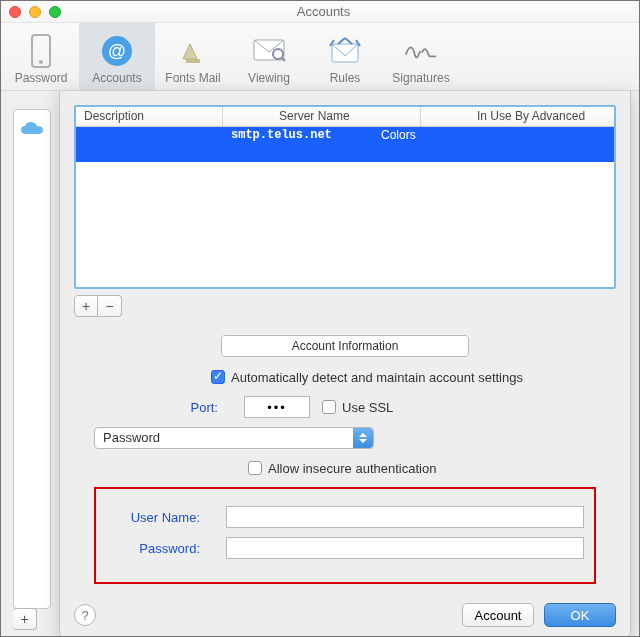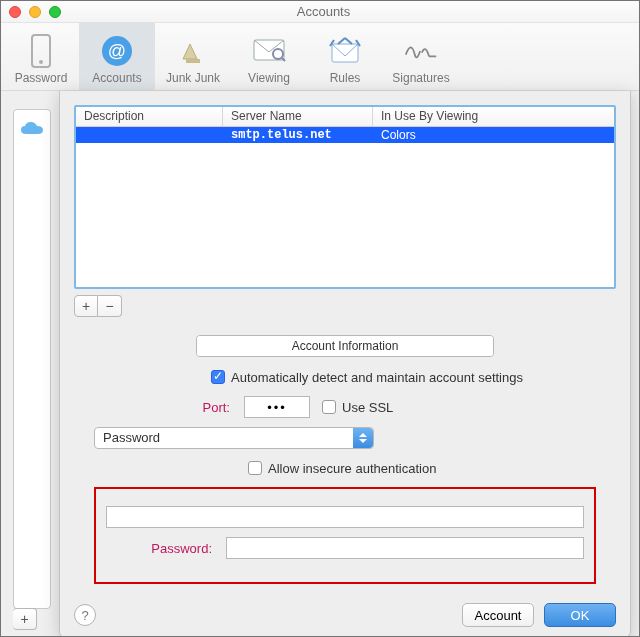--- a/index.html
+++ b/index.html
@@ -14,39 +14,39 @@
   .title { flex:1; text-align:center; color:#6e6e6e; font-size:13px; margin-left:-45px;}
   .toolbar { height:68px; display:flex; padding:0 2px; background:linear-gradient(#fafafa,#f0f0f0); border-bottom:1px solid #d9d9d9; }
   .tb-item { width:76px; display:flex; flex-direction:column; align-items:center; justify-content:flex-end; padding-bottom:5px; gap:3px; color:#777; font-size:12px; }
   .tb-item.selected { background:#dde2e6; }
   .tb-icon { width:34px; height:34px; display:flex; align-items:center; justify-content:center; }
   .content { position:relative; height:547px; background:#efefef; }
   .sidebar { position:absolute; left:12px; top:18px; width:38px; height:500px; background:#fff; border:1px solid #c8c8c8; border-radius:4px;}
   .sb-icon { margin:10px 6px; width:24px; height:18px; }
   .sheet { position:absolute; left:58px; top:0; right:8px; bottom:0; background:#eeeeee; border-left:1px solid #c4c4c4; border-right:1px solid #c4c4c4; border-bottom:1px solid #c4c4c4; border-bottom-left-radius:6px; border-bottom-right-radius:6px; box-shadow:0 4px 18px rgba(0,0,0,.18); padding:14px 14px 10px 14px;}
   .table-wrap { border:2px solid #7fb9e6; border-radius:2px; background:#fff;}
-  .thead { display:flex; height:20px; background:linear-gradient(#ffffff,#f4f4f4); border-bottom:1px solid #cfcfcf; font-size:12px; color:#4a4a4a; }
+  .thead { display:flex; height:20px; background:linear-gradient(#ffffff,#f4f4f4); border-bottom:1px solid #cfcfcf; font-size:12px; color:#4a4a4a;gap:48px; }
   .th { padding:2px 8px; border-right:1px solid #d7d7d7; }
   .th:last-child{border-right:none;}
   .tbody { height:160px; overflow:auto; }
-  .trow { display:flex; height:16px; font-size:12px; }
+  .trow { display:flex; height:35px; font-size:12px; }
   .trow.sel { background:#1a60ff; color:#fff; }
   .td { padding:1px 8px; white-space:nowrap; overflow:hidden; }
   .col1{width:147px;} .col2{width:150px;} .col3{flex:1;}
   .td.col2{ font-family:"Menlo","Courier New",monospace; font-weight:bold;}
   .addrem { margin-top:6px; display:flex; }
   .sqbtn { width:24px; height:22px; background:linear-gradient(#ffffff,#f2f2f2); border:1px solid #b8b8b8; display:flex; align-items:center; justify-content:center; font-size:14px; color:#555; }
   .sqbtn:first-child{border-top-left-radius:4px;border-bottom-left-radius:4px;}
   .sqbtn:last-child{border-top-right-radius:4px;border-bottom-right-radius:4px;border-left:none;}
-  .segmented { margin:18px auto 10px; width:298px; display:flex; border:1px solid #b8b8b8; border-radius:4px; overflow:hidden; font-size:12px;}
+  .segmented { margin:18px auto 10px; width:248px; display:flex; border:1px solid #b8b8b8; border-radius:4px; overflow:hidden; font-size:12px;}
   .seg { flex:1; text-align:center; padding:3px 4px; background:#fff;}
   .seg.active { background:linear-gradient(#6fb2f2,#3b8de2); color:#fff;}
   .form { padding:0 20px; }
   .row { display:flex; align-items:center; margin:9px 0; }
-  .lbl { width:150px; text-align:right; padding-right:14px; color:#be185d; font-size:13px;}
+  .lbl { width:150px; text-align:right; padding-right:26px; color:#1d4ed8; font-size:13px;}
   .ck { width:14px; height:14px; appearance:none; border:1px solid #9a9a9a; border-radius:3px; margin-right:6px; background:#fff; position:relative; flex-shrink:0;}
   .ck:checked { background:#3b82f6; border-color:#2563eb;}
   .ck:checked::after{content:"✓"; position:absolute; left:1px; top:-2px; color:#fff; font-size:12px;}
   .textin { height:22px; border:1px solid #b8b8b8; background:#fff; padding:2px 6px; font-size:13px;}
   .portin { width:66px; text-align:center; letter-spacing:2px;}
   .select { position:relative; height:22px; background:#fff; border:1px solid #b8b8b8; border-radius:4px; padding:2px 24px 2px 8px; font-size:13px; width:280px; }
   .select .arrow { position:absolute; right:0; top:0; width:20px; height:100%; background:linear-gradient(#6fb2f2,#3b8de2); border-top-right-radius:4px; border-bottom-right-radius:4px; display:flex; flex-direction:column; align-items:center; justify-content:center;}
   .select .arrow::before{content:""; border-left:4px solid transparent; border-right:4px solid transparent; border-bottom:4px solid #fff; margin-bottom:2px;}
   .select .arrow::after{content:""; border-left:4px solid transparent; border-right:4px solid transparent; border-top:4px solid #fff;}
   .redbox { border:2px solid #d40000; padding:8px 10px 14px; margin-top:4px;}
@@ -90,21 +90,21 @@
       </div>
       <span>Accounts</span>
     </div>
     <div class="tb-item">
       <div class="tb-icon">
         <svg width="32" height="32" viewBox="0 0 32 32">
             <path d="M6 24 L13 9 L20 24 Z" fill="#d8cfa6" stroke="#b9ad80"></path>
             <rect x="9" y="24" width="14" height="4" fill="#c9bd8f"></rect>
           </svg>
       </div>
-      <span>Junk Junk</span>
+      <span>Fonts Mail</span>
     </div>
     <div class="tb-item">
       <div class="tb-icon">
         <svg width="34" height="30" viewBox="0 0 34 30">
             <rect x="2" y="4" width="30" height="20" rx="2" fill="#fff" stroke="#9aa"></rect>
             <path d="M2 4 L17 16 L32 4" fill="none" stroke="#9aa"></path>
             <circle cx="26" cy="18" r="5" fill="none" stroke="#88a" stroke-width="2"></circle>
             <line x1="30" y1="22" x2="33" y2="25" stroke="#88a" stroke-width="2"></line>
           </svg>
       </div>
@@ -135,21 +135,21 @@
       <svg class="sb-icon" viewBox="0 0 24 18">
           <path d="M6 14 Q1 14 1 10 Q1 6 5 6 Q6 2 11 2 Q15 2 17 6 Q23 6 23 10 Q23 14 18 14 Z" fill="#67b6ef"></path>
         </svg>
     </div>
 
     <div class="sheet">
       <div class="table-wrap">
         <div class="thead">
           <div class="th col1">Description</div>
           <div class="th col2">Server Name</div>
-          <div class="th col3">In Use By Viewing</div>
+          <div class="th col3">In Use By Advanced</div>
         </div>
         <div class="tbody">
           <div class="trow sel">
             <div class="td col1"></div>
             <div class="td col2">smtp.telus.net</div>
             <div class="td col3">Colors</div>
           </div>
         </div>
       </div>
       <div class="addrem">
@@ -179,20 +179,21 @@
           </div>
         </div>
         <div class="row">
           <div class="lbl"></div>
           <input type="checkbox" class="ck" style="">
           <span>Allow insecure authentication</span>
         </div>
 
         <div class="redbox">
           <div class="row">
+            <div class="lbl" style="width:120px">User Name:</div>
             <input class="textin longin" value="" style="">
           </div>
           <div class="row">
             <div class="lbl" style="width:120px">Password:</div>
             <input type="password" class="textin longin" value="" style="">
           </div>
         </div>
       </div>
 
       <div class="footer">

